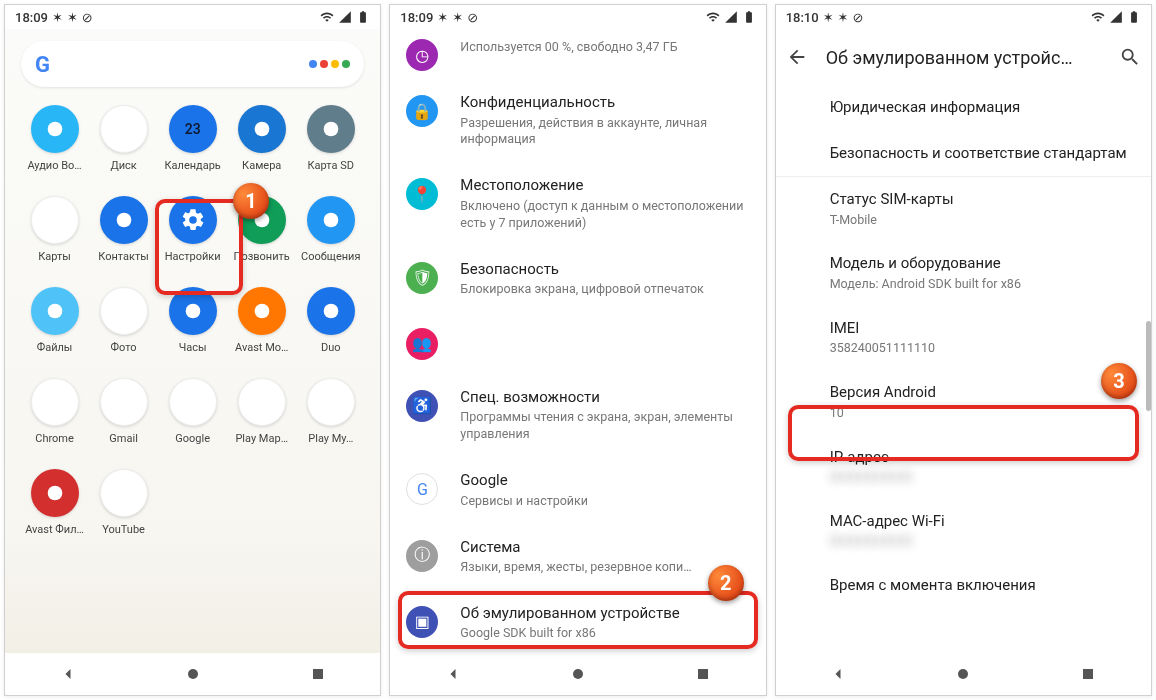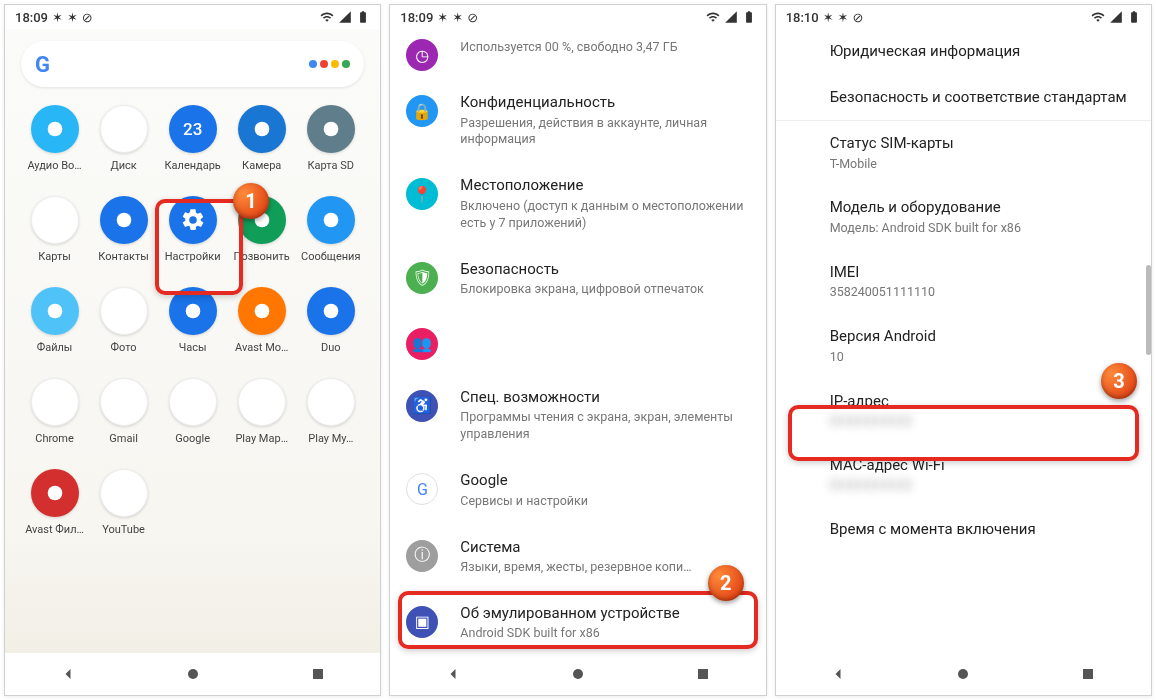--- a/index.html
+++ b/index.html
@@ -86,21 +86,21 @@
         </div>
         <div class="app">
           <div class="app-icon" style="background: rgb(255, 255, 255); color: rgb(66, 133, 244); border: 1px solid rgb(238, 238, 238);">
             <svg viewBox="0 0 24 24" fill="#fff" width="22" height="22">
               <circle cx="12" cy="12" r="8"></circle>
             </svg>
           </div>
           <div class="app-label">Диск</div>
         </div>
         <div class="app">
-          <div class="app-icon" style="background: rgb(26, 115, 232); color: #ffffff; font-weight: 500; font-size: 17px;">23</div>
+          <div class="app-icon" style="background: rgb(26, 115, 232); color: #0f172a; font-weight: 500; font-size: 14px;">23</div>
           <div class="app-label">Календарь</div>
         </div>
         <div class="app">
           <div class="app-icon" style="background: rgb(25, 118, 210);">
             <svg viewBox="0 0 24 24" fill="#fff" width="22" height="22">
               <circle cx="12" cy="12" r="8"></circle>
             </svg>
           </div>
           <div class="app-label">Камера</div>
         </div>
@@ -339,21 +339,21 @@
             <div class="setting-icon" style="background: rgb(158, 158, 158);">ⓘ</div>
             <div class="setting-text">
               <div class="setting-title">Система</div>
               <div class="setting-sub">Языки, время, жесты, резервное копи…</div>
             </div>
           </div>
           <div class="setting-row">
             <div class="setting-icon" style="background: rgb(63, 81, 181);">▣</div>
             <div class="setting-text">
               <div class="setting-title">Об эмулированном устройстве</div>
-              <div class="setting-sub">Android SDK built for x86</div>
+              <div class="setting-sub">Google SDK built for x86</div>
             </div>
           </div>
         </div>
     </div>
   </div>
 
   <div class="nav-bar">
     <svg class="nav-icon" viewBox="0 0 24 24" fill="#555">
         <path d="M15 18l-6-6 6-6z"></path>
       </svg>
@@ -383,20 +383,29 @@
         </svg>
       <svg viewBox="0 0 24 24" fill="#333">
           <path d="M2 22h20V2z"></path>
         </svg>
       <svg viewBox="0 0 24 24" fill="#333">
           <path d="M15.67 4H14V2h-4v2H8.33C7.6 4 7 4.6 7 5.33v15.33C7 21.4 7.6 22 8.33 22h7.33c.74 0 1.34-.6 1.34-1.33V5.33C17 4.6 16.4 4 15.67 4z"></path>
         </svg>
     </div>
   </div>
 
+  <div class="app-bar">
+    <svg width="22" height="22" viewBox="0 0 24 24" fill="#444">
+        <path d="M20 11H7.83l5.59-5.59L12 4l-8 8 8 8 1.41-1.41L7.83 13H20z"></path>
+      </svg>
+    <div class="app-bar-title">Об эмулированном устройс…</div>
+    <svg width="22" height="22" viewBox="0 0 24 24" fill="#444">
+        <path d="M15.5 14h-.79l-.28-.27A6.471 6.471 0 0016 9.5 6.5 6.5 0 109.5 16c1.61 0 3.09-.59 4.23-1.57l.27.28v.79l5 4.99L20.49 19l-4.99-5zm-6 0C7.01 14 5 11.99 5 9.5S7.01 5 9.5 5 14 7.01 14 9.5 11.99 14 9.5 14z"></path>
+      </svg>
+  </div>
 
   <div class="settings-body">
     <div class="scroll-indicator"></div>
     <div id="about-items">
         <div class="setting-row indented" style="padding-left: 54px; padding-top: 13px; padding-bottom: 13px;">
           <div class="setting-text">
             <div class="setting-title">Юридическая информация</div>
           </div>
         </div>
         <div class="setting-row indented" style="padding-left: 54px; padding-top: 13px; padding-bottom: 13px;">

